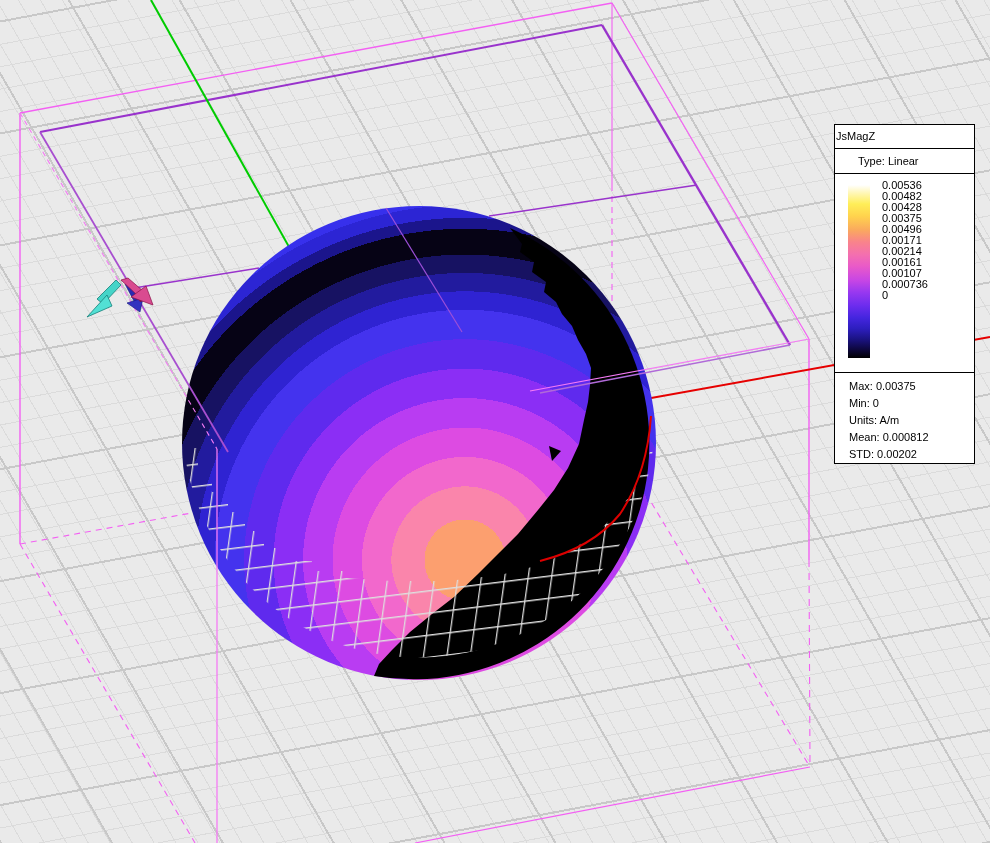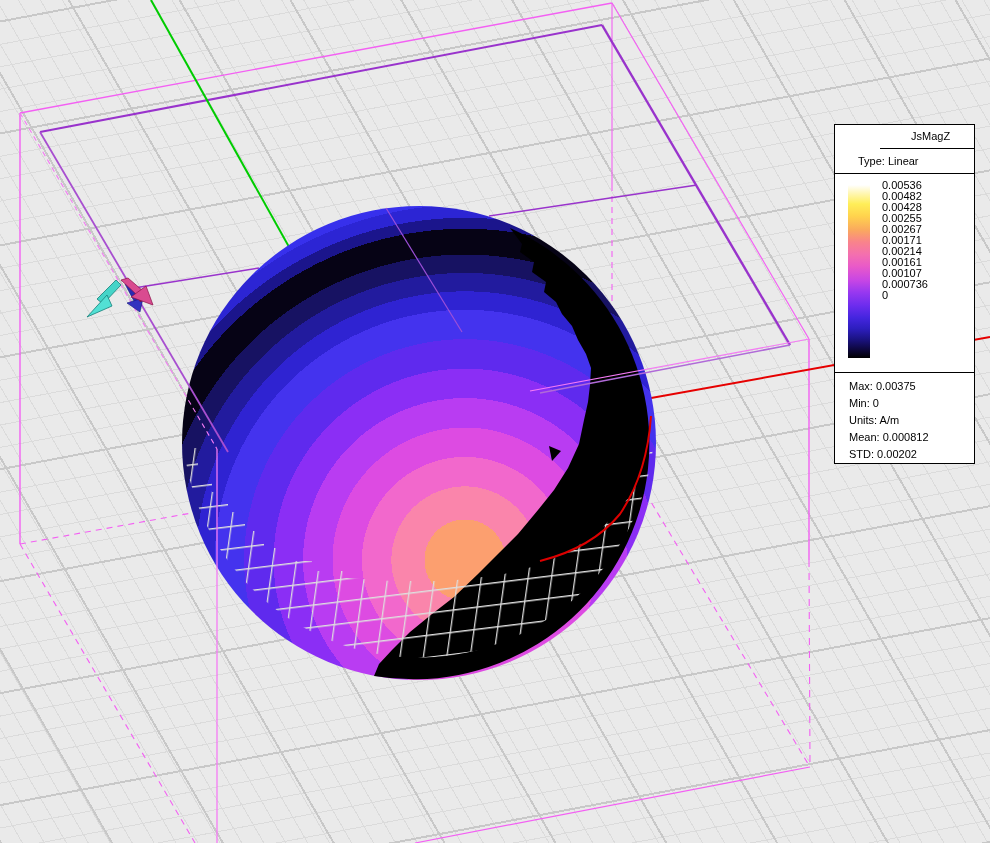--- a/index.html
+++ b/index.html
@@ -9,21 +9,21 @@
     background-image:
       repeating-linear-gradient(-10.7deg,#C8C8C8 0 2px,transparent 2px 110px),
       repeating-linear-gradient(60deg,#C8C8C8 0 2px,transparent 2px 96px),
       repeating-linear-gradient(-10.7deg,#DBDBDB 0 1px,transparent 1px 22px),
       repeating-linear-gradient(60deg,#DBDBDB 0 1px,transparent 1px 19px);}
   svg{position:absolute;left:0;top:0;}
   
   .legend{position:absolute;left:834px;top:124px;width:141px;height:340px;
     background:#FFFFFF;border:1px solid #000;box-sizing:border-box;
     font-size:11px;color:#000;}
-  .lg-title{height:23px;line-height:23px;padding-left:31px;border-bottom:1px solid #000;margin-left:45px;}
+  .lg-title{height:23px;line-height:23px;padding-left:1px;border-bottom:1px solid #000;}
   .lg-type{height:24px;line-height:24px;padding-left:23px;border-bottom:1px solid #000;}
   .lg-bar{height:198px;border-bottom:1px solid #000;position:relative;}
   .lg-swatch{position:absolute;left:13px;top:11px;width:22px;height:173px;
     background:linear-gradient(to bottom,
       #FFFFFF 0%,#FFF8C0 4%,#FFEE58 11%,#FFD34D 18%,#FAA95E 26%,
       #F9838B 33%,#F470AE 40%,#E95AC8 47%,#C846E4 55%,#9838F0 62%,
       #6B2CEE 70%,#4325DE 77%,#2D1EBE 83%,#1B1384 89%,#0D073E 95%,#000000 100%);}
   .lg-labels{position:absolute;left:47px;top:6px;height:178px;display:flex;
     flex-direction:column;}
   .lg-labels span{display:block;height:11px;line-height:11px;}
@@ -134,22 +134,22 @@
 
 <div class="legend">
   <div class="lg-title">JsMagZ</div>
   <div class="lg-type">Type: Linear</div>
   <div class="lg-bar">
     <div class="lg-swatch"></div>
     <div class="lg-labels">
       <span>0.00536</span>
       <span>0.00482</span>
       <span>0.00428</span>
-      <span>0.00255</span>
-      <span>0.00267</span>
+      <span>0.00375</span>
+      <span>0.00496</span>
       <span>0.00171</span>
       <span>0.00214</span>
       <span>0.00161</span>
       <span>0.00107</span>
       <span>0.000736</span>
       <span>0</span>
     </div>
   </div>
   <div class="lg-stats">
     <div>Max: 0.00375</div>

